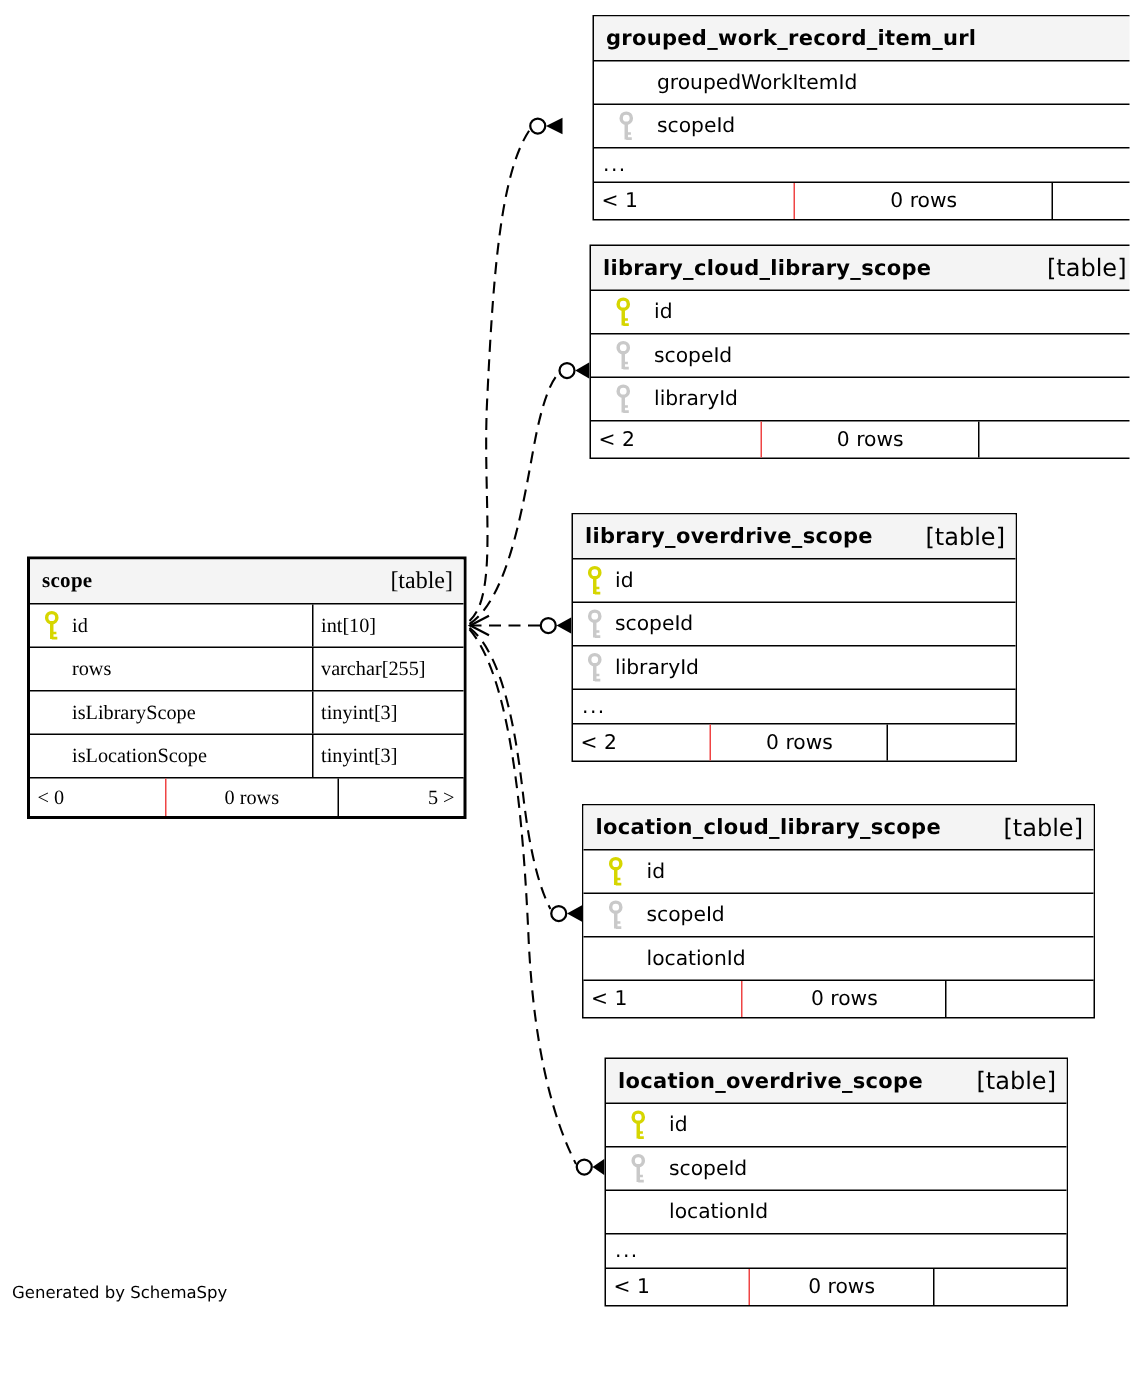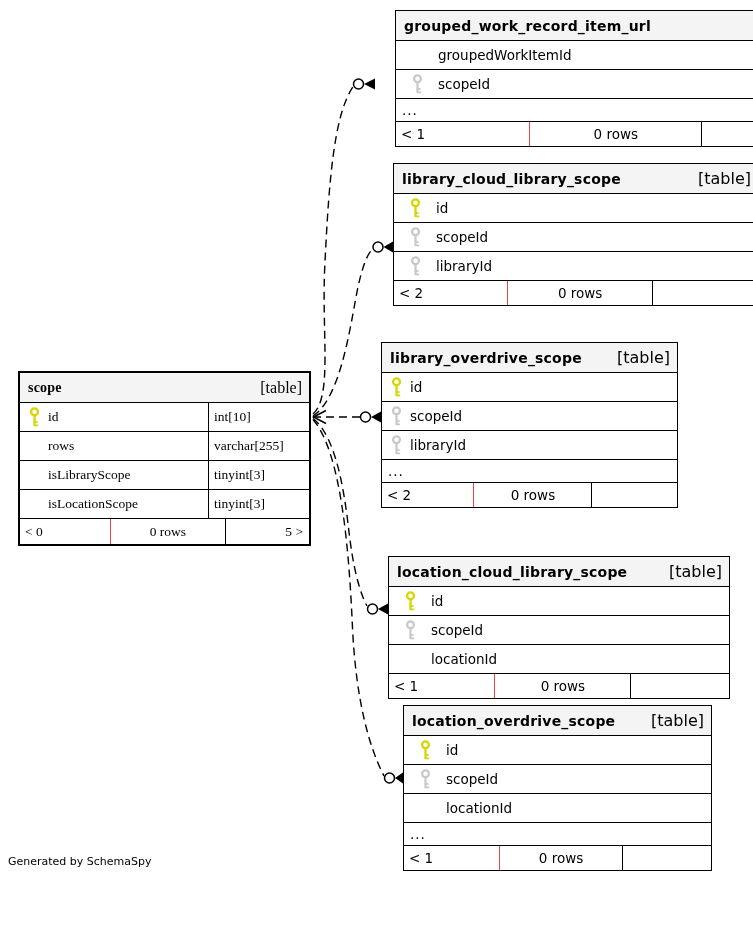--- a/index.html
+++ b/index.html
@@ -37,21 +37,21 @@
   .st-left  { width:31%; display:flex; align-items:center; padding-left:5px; }
   .st-mid   { flex:1; border-left:1px solid #ef4444; display:flex; align-items:center; justify-content:center; }
   .st-right { width:29%; border-left:1px solid #000; display:flex; align-items:center;
               justify-content:flex-end; padding-right:6px; }
 
   
   #t0 { left:395px; top:10px;  width:432px; }
   #t1 { left:393px; top:163px; width:366px; }
   #t2 { left:381px; top:342px; width:297px; }
   #t3 { left:18px;  top:371px; width:293px;font-family:Liberation Serif, serif; }
-  #t4 { left:388px; top:556px; width:342px; }
+  #t4 { left:388px; top:536px; width:342px; }
   #t5 { left:403px; top:705px; width:309px; }
 
   .keysvg { display:block; }
 
   #credit { position:absolute; left:8px; top:855px; font-size:11px; }
 </style>
 </head>
 <body>
 
 <div id="canvas">

